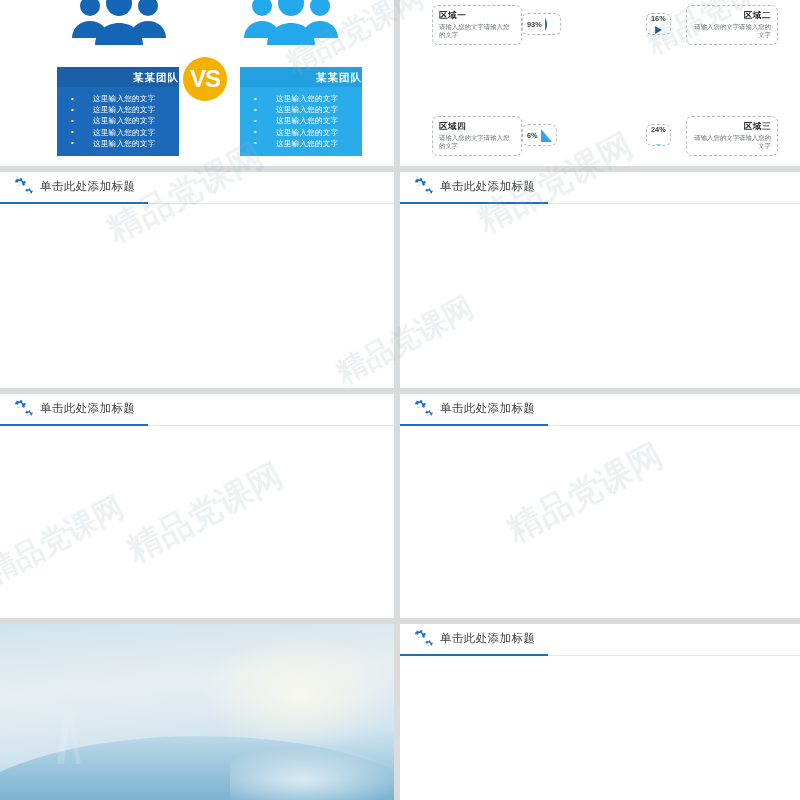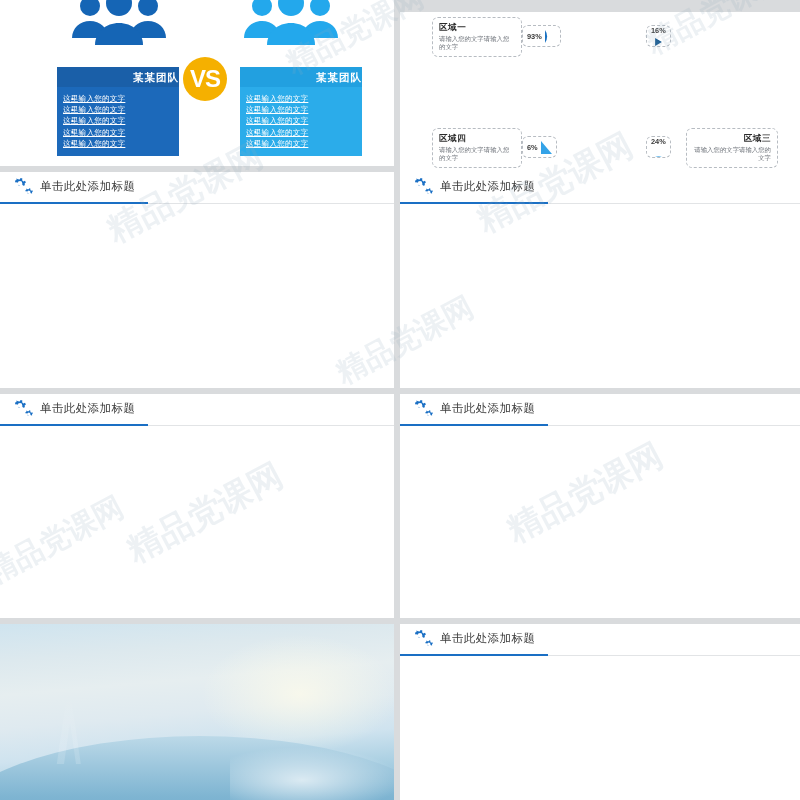--- a/index.html
+++ b/index.html
@@ -21,21 +21,21 @@
   }
   .gears{ position:absolute; left:9px; top:5px; width:26px; height:22px; }
 
   
   .people{ position:absolute; }
   .team-box{ position:absolute; width:122px; }
   .team-hd{ height:20px; line-height:20px; text-align:right; color:#fff;
             font-size:10.5px; font-weight:bold; letter-spacing:1px; }
   .team-bd{ padding:6px 0 7px 0; }
   .team-bd li{ list-style:none; font-size:7.6px; color:#fff; line-height:11.2px;
-               padding-left:6px; position:relative; letter-spacing:.2px;text-decoration:underline; }
+               padding-left:36px; position:relative; letter-spacing:.2px; }
   .team-bd li:before{ content:"•"; position:absolute; left:14px; top:-.5px; font-size:8px; }
   .vs{
     position:absolute; left:183px; top:57px; width:44px; height:44px; border-radius:50%;
     background:#f5b000; color:#fff; font-size:24px; font-weight:bold;
     display:flex; align-items:center; justify-content:center; letter-spacing:-1px;
   }
   .calloutbox{
     position:absolute; border:1px dashed #b7bcc2; border-radius:6px;
     background:#fff; padding:4px 6px;
   }
@@ -99,38 +99,42 @@
         <li>这里输入您的文字</li>
         <li>这里输入您的文字</li>
         <li>这里输入您的文字</li>
         <li>这里输入您的文字</li>
       </ul>
     </div>
 
     <div class="vs">VS</div>
   </div>
 
-  <div class="panel" style="left:400px;top:12px;width:400px;height:166px;">
+  <div class="panel" style="left:400px;top:0;width:400px;height:166px;">
 
     <div class="calloutbox" style="left:32px;top:5px;width:90px;">
       <div class="cb-title">区域一</div>
       <div class="cb-body">请输入您的文字请输入您的文字</div>
     </div>
     <div class="chip" style="left:122px;top:13px;">
       <span>93%</span>
       <svg width="11" height="13" viewBox="0 0 11 13">
         <path d="M0 0 A11 11 0 0 1 0 13 Z" fill="#1a72c2"></path>
         </svg>
     </div>
 
     <div class="chip" style="left:246px;top:13px;flex-direction:column;">
       <span>16%</span>
       <svg width="11" height="13" viewBox="0 0 11 13">
         <path d="M0 0 L11 6.5 L0 13 Z" fill="#12568f"></path>
         </svg>
+    </div>
+    <div class="calloutbox" style="left:286px;top:5px;width:92px;text-align:right;">
+      <div class="cb-title">区域二</div>
+      <div class="cb-body">请输入您的文字请输入您的文字</div>
     </div>
 
     <div class="calloutbox" style="left:32px;top:116px;width:90px;">
       <div class="cb-title">区域四</div>
       <div class="cb-body">请输入您的文字请输入您的文字</div>
     </div>
     <div class="chip" style="left:122px;top:124px;">
       <span>6%</span>
       <svg width="11" height="13" viewBox="0 0 11 13">
         <path d="M0 0 L11 13 L0 13 Z" fill="#34a3e8"></path>

